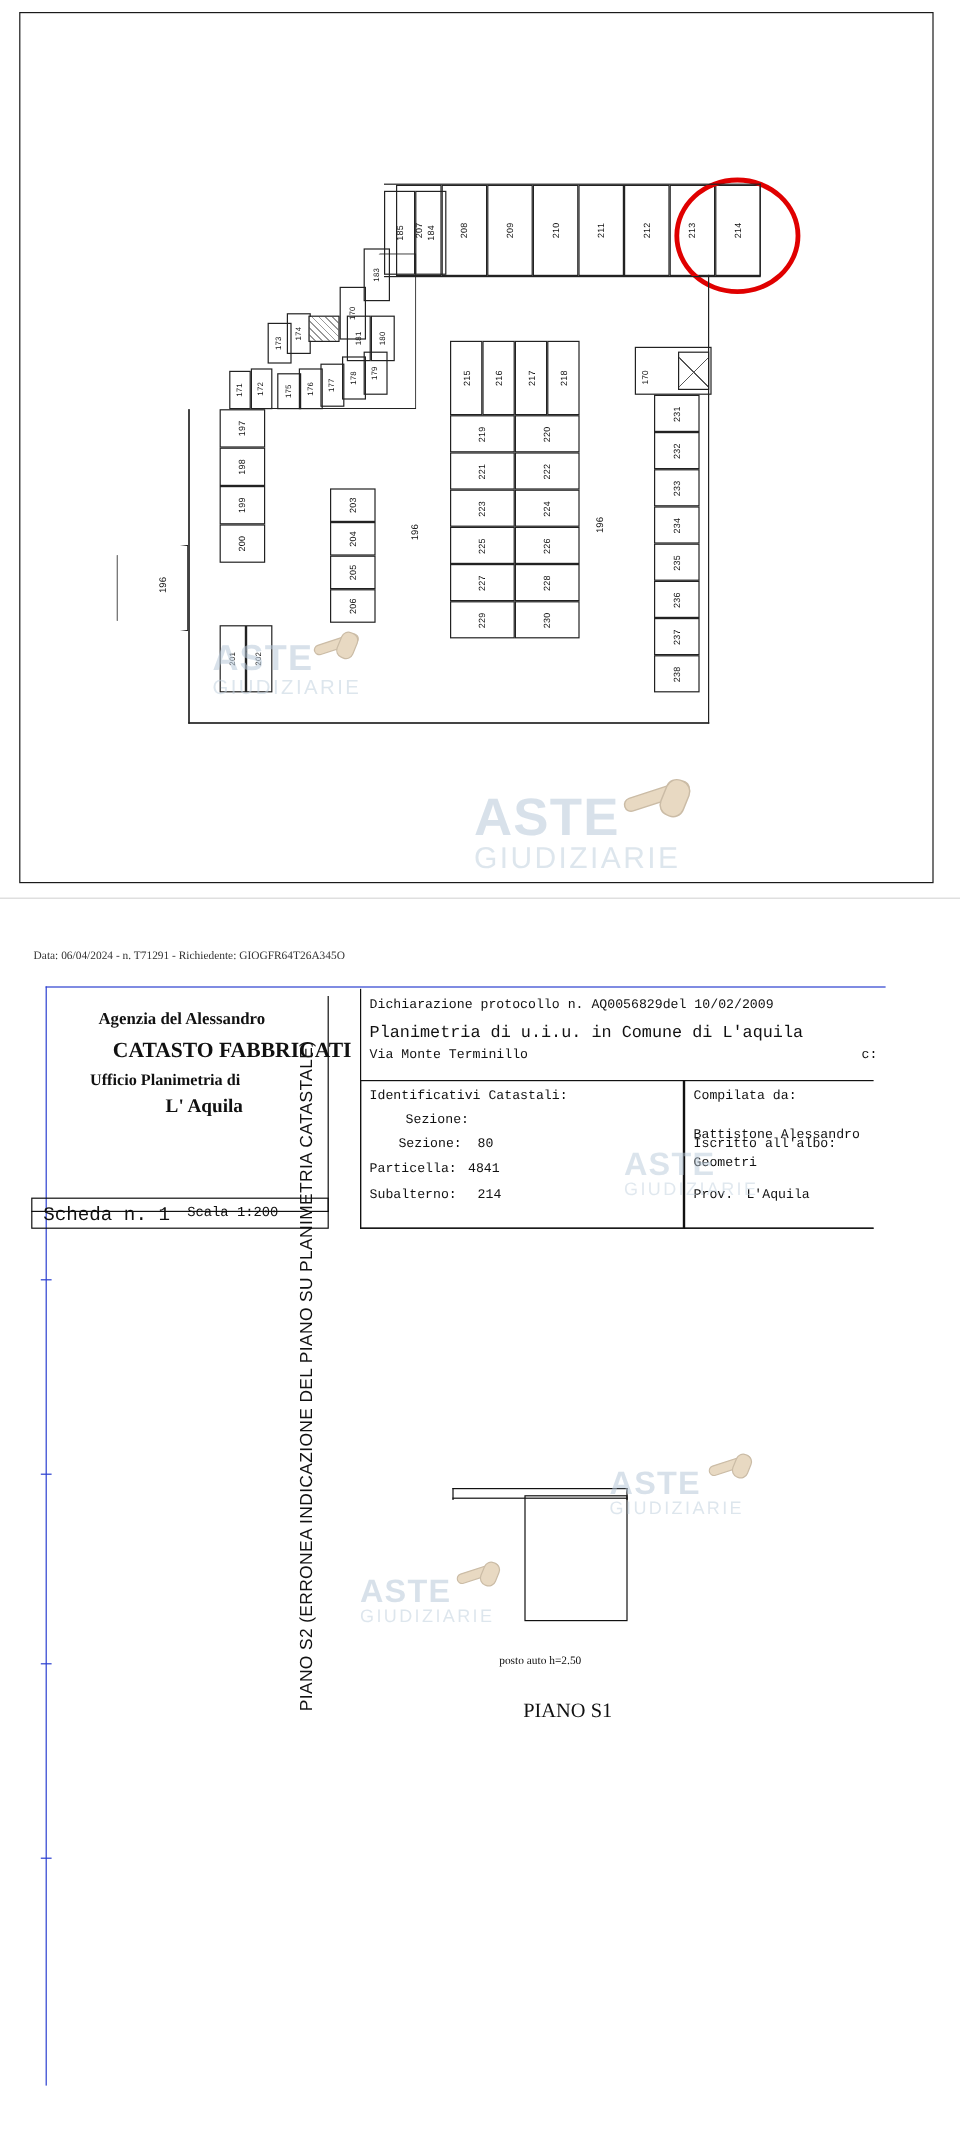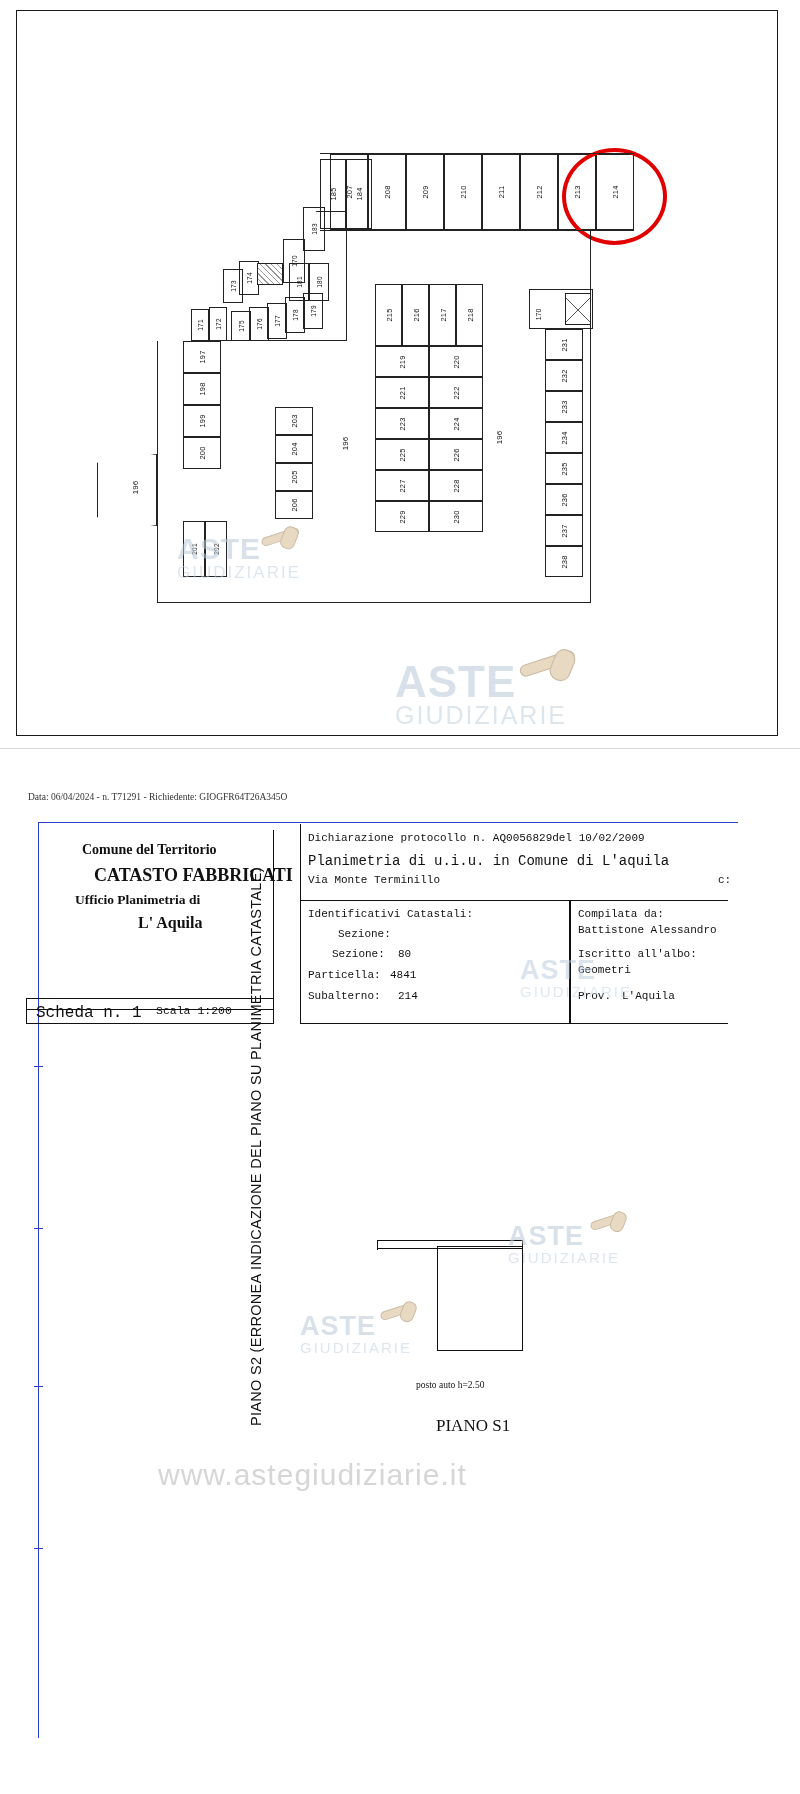--- a/index.html
+++ b/index.html
@@ -437,21 +437,21 @@
   <div class="p2-header serif">Data: 06/04/2024 - n. T71291 - Richiedente: GIOGFR64T26A345O</div>
 
   <div class="blue-v" style="left:38px;top:56px;height:916px;"></div>
   <div class="blue-h" style="left:38px;top:56px;width:700px;"></div>
   <div class="tick" style="left:34px;top:300px;"></div>
   <div class="tick" style="left:34px;top:462px;"></div>
   <div class="tick" style="left:34px;top:620px;"></div>
   <div class="tick" style="left:34px;top:782px;"></div>
 
   <div class="box" style="left:26px;top:64px;width:248px;height:180px;border-top:none;border-left:none;"></div>
-  <div class="t serif" style="left:82px;top:76px;font-size:14px;font-weight:bold;">Comune del Territorio</div>
+  <div class="t serif" style="left:82px;top:76px;font-size:14px;font-weight:bold;">Agenzia del Alessandro</div>
   <div class="t sans" style="left:66px;top:99px;font-size:18px;font-weight:bold;">CATASTO FABBRICATI</div>
   <div class="t serif" style="left:75px;top:126px;font-size:13.5px;font-weight:bold;">Ufficio Planimetria di</div>
   <div class="t sans" style="left:110px;top:148px;font-size:16px;font-weight:bold;">L' Aquila</div>
 
   <div class="box" style="left:26px;top:232px;width:248px;height:26px;"></div>
   <div class="t mono" style="left:36px;top:238px;font-size:16px;">Scheda n. 1</div>
   <div class="t mono" style="left:156px;top:238px;font-size:11.5px;">Scala 1:200</div>
 
   <div class="box" style="left:300px;top:58px;width:428px;height:200px;border-top:none;border-right:none;"></div>
   <div class="t mono" style="left:308px;top:66px;font-size:11px;">Dichiarazione protocollo n.  AQ0056829del   10/02/2009</div>
@@ -464,21 +464,21 @@
   <div class="t mono" style="left:338px;top:162px;font-size:11px;">Sezione:</div>
   <div class="t mono" style="left:332px;top:182px;font-size:11px;">Sezione:</div>
   <div class="t mono" style="left:398px;top:182px;font-size:11px;">80</div>
   <div class="t mono" style="left:308px;top:203px;font-size:11px;">Particella:</div>
   <div class="t mono" style="left:390px;top:203px;font-size:11px;">4841</div>
   <div class="t mono" style="left:308px;top:224px;font-size:11px;">Subalterno:</div>
   <div class="t mono" style="left:398px;top:224px;font-size:11px;">214</div>
 
   <div class="box" style="left:570px;top:134px;width:158px;height:124px;border-right:none;"></div>
   <div class="t mono" style="left:578px;top:142px;font-size:11px;">Compilata da:</div>
-  <div class="t mono" style="left:578px;top:158px;font-size:11px;">Battistone Alessandro</div>
+  <div class="t mono" style="left:578px;top:174px;font-size:11px;">Battistone Alessandro</div>
   <div class="t mono" style="left:578px;top:182px;font-size:11px;">Iscritto all'albo:</div>
   <div class="t mono" style="left:578px;top:198px;font-size:11px;">Geometri</div>
   <div class="t mono" style="left:578px;top:224px;font-size:11px;">Prov.</div>
   <div class="t mono" style="left:622px;top:224px;font-size:11px;">L'Aquila</div>
 
   <div class="wm" style="left:520px;top:180px;opacity:0.5;">
     <div class="aste" style="font-size:27px;">ASTE</div>
     <div class="giud" style="font-size:15px;">GIUDIZIARIE</div>
   </div>
 
@@ -510,15 +510,14 @@
     <div class="aste" style="font-size:27px;">ASTE</div>
     <div class="giud" style="font-size:15px;">GIUDIZIARIE</div>
   </div>
   <svg class="gavel" style="left:378px;top:532px;" width="60" height="34" viewBox="0 0 60 34">
     <g fill="#e8d9c2" stroke="#cbbca6" stroke-width="1">
       <rect x="2" y="15" width="36" height="8" rx="4" transform="rotate(-18 2 15)"></rect>
       <rect x="28" y="2" width="13" height="20" rx="6" transform="rotate(22 28 2)"></rect>
     </g>
   </svg>
 
-  <div class="bigwm" style="left:158px;top:692px;">www.astegiudiziarie.it</div>
 
 </div>
 
 </body></html>

